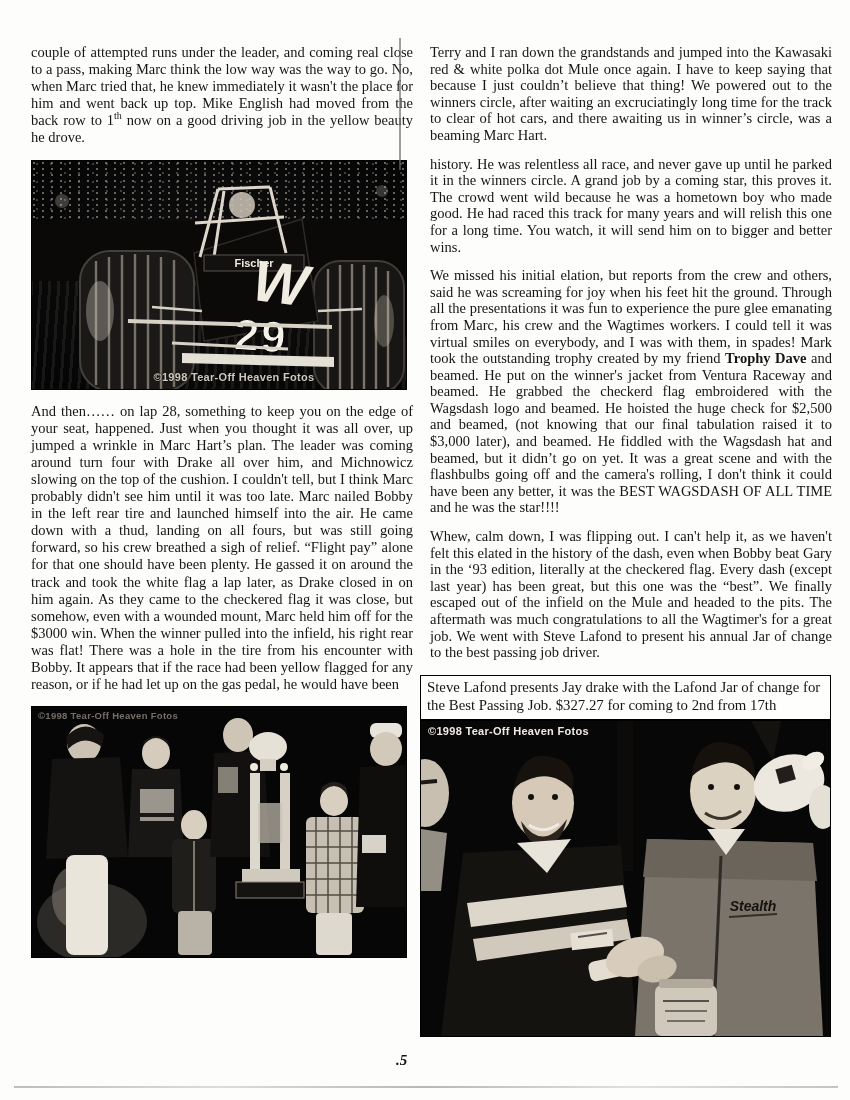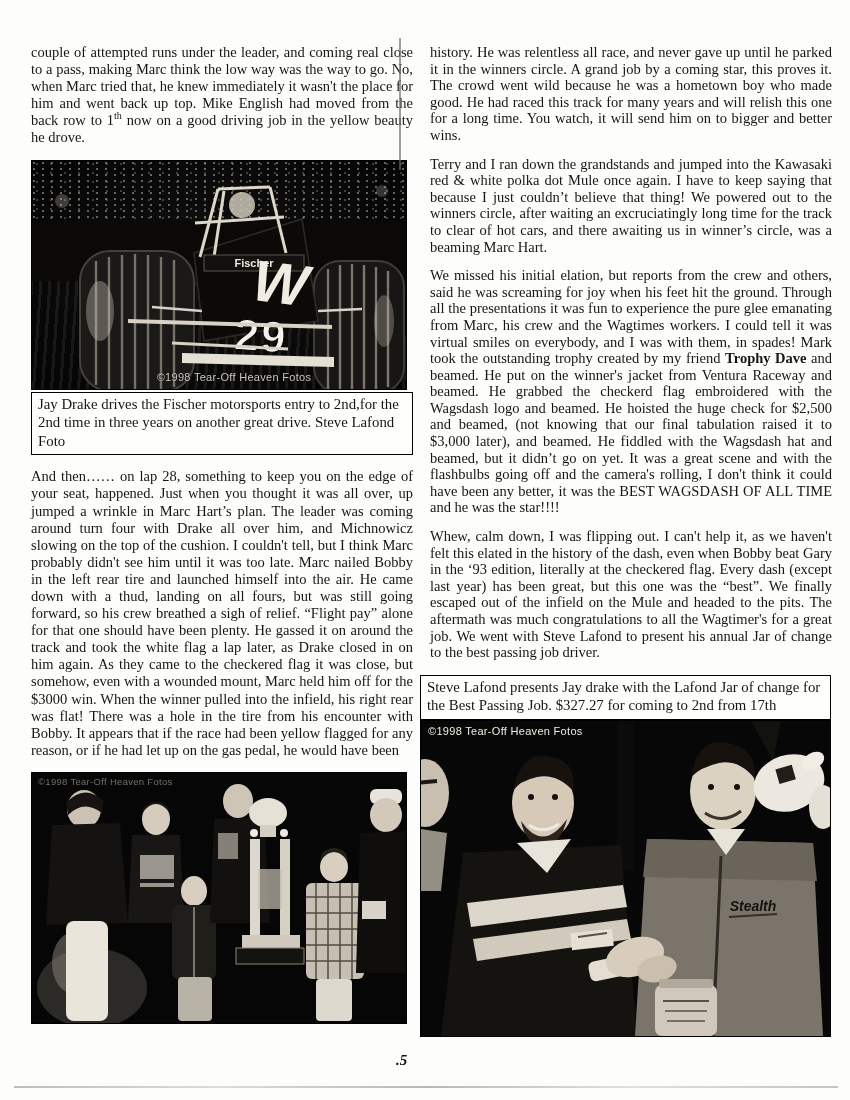--- a/index.html
+++ b/index.html
@@ -21,21 +21,21 @@
     border:1.6px solid #000; background:#fefefc;
     font-size:14.8px; line-height:18.6px;
     padding:2px 6px 4px 6px; text-align:left;
   }
   .photo{
     position:relative; border:1px solid #000; overflow:hidden;
     background:radial-gradient(ellipse at 50% 45%, #111010 0%, #050505 90%);
   }
   .photo .watermark{
     position:absolute; z-index:5;
-    font-family:"Liberation Sans", sans-serif; font-weight:normal;
+    font-family:"Liberation Sans", sans-serif; font-weight:bold;
     letter-spacing:.3px; white-space:nowrap;text-align:right;
   }
   
   .photo1{width:374px; height:228px; margin:0;}
   .photo1 .speckles{
     position:absolute; left:0; top:0; right:0; height:64px; opacity:.85;
     background-image:
       radial-gradient(circle at 2px 2px, rgba(215,206,190,0.55) 0.9px, transparent 1.5px),
       radial-gradient(circle at 5px 3px, rgba(180,170,155,0.4) 0.8px, transparent 1.4px);
     background-size:9px 6px, 14px 9px;
@@ -139,23 +139,20 @@
           <line x1="120" y1="146" x2="170" y2="150" stroke-width="2.4"></line>
           <line x1="286" y1="150" x2="330" y2="148" stroke-width="2.4"></line>
         </g>
         <polygon points="150,192 302,196 302,206 150,202" fill="#e5e0d5"></polygon>
         <circle cx="30" cy="40" r="7" fill="#e4ddce" opacity="0.25"></circle>
         <circle cx="350" cy="30" r="6" fill="#e4ddce" opacity="0.22"></circle>
       </svg>
       <span class="watermark">©1998 Tear-Off Heaven Fotos</span>
     </div>
 
-    <div class="left-photo-block">
-      <div class="caption">Jay Drake drives the Fischer motorsports entry to 2nd,for the 2nd time in three years on another great drive. Steve Lafond Foto</div>
-    </div>
 
     <p class="body" style="margin-top:13px;">And then…… on lap 28, something to keep you on the edge of your seat, happened. Just when you thought it was all over, up jumped a wrinkle in Marc Hart’s plan. The leader was coming around turn four with Drake all over him, and Michnowicz slowing on the top of the cushion. I couldn't tell, but I think Marc probably didn't see him until it was too late. Marc nailed Bobby in the left rear tire and launched himself into the air. He came down with a thud, landing on all fours, but was still going forward, so his crew breathed a sigh of relief. “Flight pay” alone for that one should have been plenty. He gassed it on around the track and took the white flag a lap later, as Drake closed in on him again. As they came to the checkered flag it was close, but somehow, even with a wounded mount, Marc held him off for the $3000 win. When the winner pulled into the infield, his right rear was flat! There was a hole in the tire from his encounter with Bobby. It appears that if the race had been yellow flagged for any reason, or if he had let up on the gas pedal, he would have been</p>
 
 
     <div class="photo photo2">
       <svg viewBox="0 0 374 250" width="374" height="250" preserveAspectRatio="none" style="position:absolute;inset:0;">
         <rect x="0" y="0" width="374" height="250" fill="#060606"></rect>
         <ellipse cx="60" cy="215" rx="55" ry="40" fill="#2c2a26"></ellipse>
         <ellipse cx="40" cy="190" rx="20" ry="30" fill="#8b847a" opacity="0.5"></ellipse>
 
@@ -222,22 +219,22 @@
           <ellipse cx="354" cy="42" rx="16" ry="17" fill="#d3c9ba"></ellipse>
           <polygon points="328,60 374,58 374,200 324,200" fill="#0f0e0d"></polygon>
           <rect x="330" y="128" width="24" height="18" fill="#d8d3c8"></rect>
         </g>
       </svg>
       <span class="watermark">©1998 Tear-Off Heaven Fotos</span>
     </div>
   </div>
 
   <div class="col col-right">
+    <p class="body">Terry and I ran down the grandstands and jumped into the Kawasaki red &amp; white polka dot Mule once again. I have to keep saying that because I just couldn’t believe that thing!  We powered out to the winners circle, after waiting an excruciatingly long time for the track to clear of hot cars, and there awaiting us in winner’s circle, was a beaming Marc Hart.</p>
     <p class="body">history. He was relentless all race, and never gave up until he parked it in the winners circle. A grand job by a coming star, this proves it. The crowd went wild because he was a hometown boy who made good. He had raced this track for many years and will relish this one for a long time. You watch, it will send him on to bigger and better wins.</p>
-    <p class="body">Terry and I ran down the grandstands and jumped into the Kawasaki red &amp; white polka dot Mule once again. I have to keep saying that because I just couldn’t believe that thing!  We powered out to the winners circle, after waiting an excruciatingly long time for the track to clear of hot cars, and there awaiting us in winner’s circle, was a beaming Marc Hart.</p>
     <p class="body"><span>We missed his initial elation, but reports from the crew and others, said he was screaming for joy when his feet hit the ground. Through all the presentations it was fun to experience the pure glee emanating from Marc, his crew and the Wagtimes workers. I could tell it was virtual smiles on everybody, and I was with them, in spades! Mark took the outstanding trophy created by my friend </span><b>Trophy Dave</b><span> and beamed. He put on the winner's jacket from Ventura Raceway and beamed. He grabbed the checkerd flag embroidered with the Wagsdash logo and beamed. He hoisted the huge check for $2,500 and beamed, (not knowing that our final tabulation raised it to $3,000 later), and beamed. He fiddled with the Wagsdash hat and beamed, but it didn’t go on yet. It was a great scene and with the flashbulbs going off and the camera's rolling, I don't think it could have been any better, it was the BEST WAGSDASH OF ALL TIME and he was the star!!!!</span></p>
     <p class="body">Whew, calm down, I was flipping out. I can't help it, as we haven't felt this elated in the history of the dash, even when Bobby beat Gary in the ‘93 edition, literally at the checkered flag. Every dash (except last year) has been great, but this one was the “best”. We finally escaped out of the infield on the Mule and headed to the pits. The aftermath was much congratulations to all the Wagtimer's for a great job. We went with Steve Lafond to present his annual Jar of change to the best passing job driver.</p>
 
     <div class="right-photo-block">
       <div class="caption">Steve Lafond presents Jay drake with the Lafond Jar of change for the Best Passing Job. $327.27 for coming to 2nd from 17th</div>
 
       <div class="photo photo3">
         <svg viewBox="0 0 409 315" width="409" height="315" preserveAspectRatio="none" style="position:absolute;inset:0;">
           <rect x="0" y="0" width="409" height="315" fill="#070707"></rect>
 

